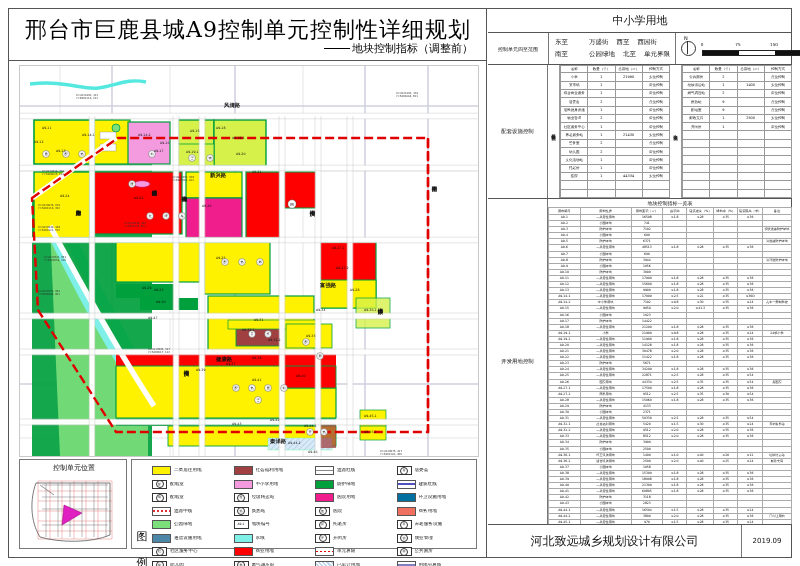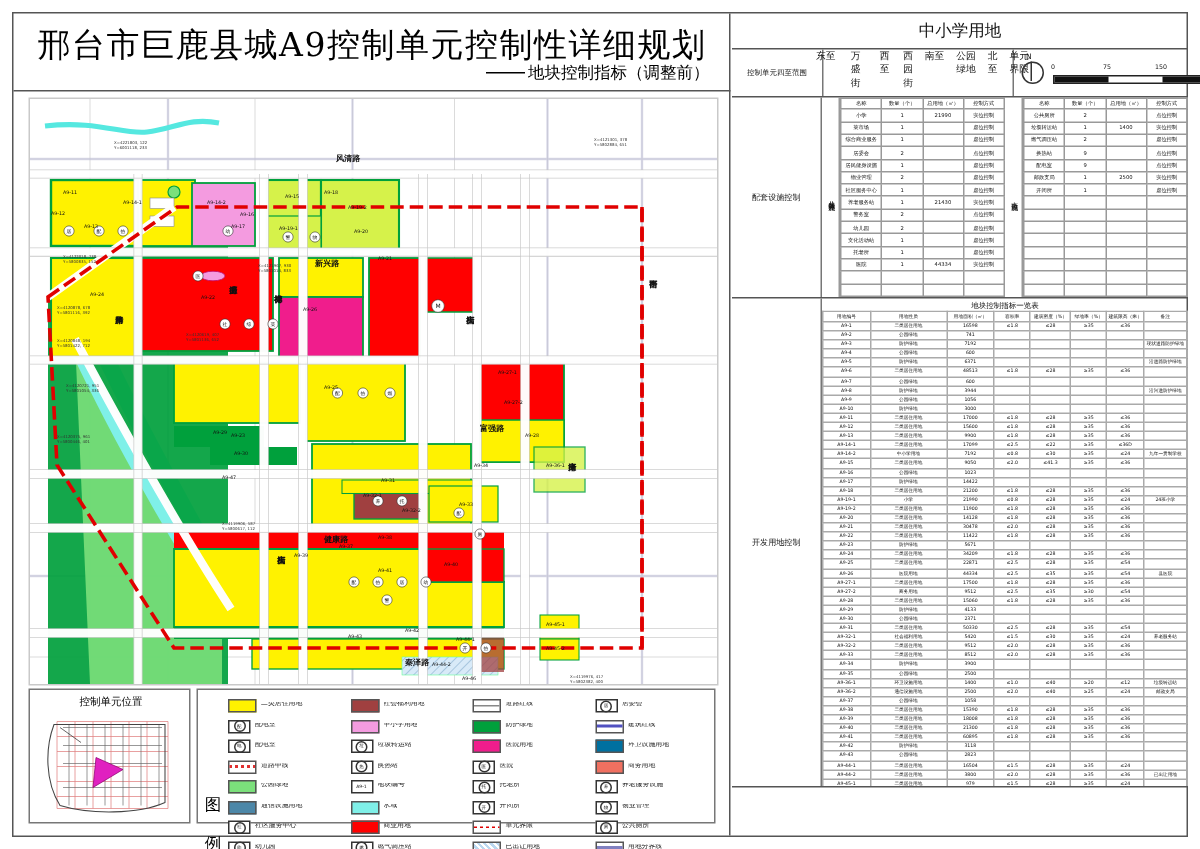--- a/index.html
+++ b/index.html
@@ -38,21 +38,21 @@
 
   
   .right-side{position:absolute;left:488px;top:9px;width:304px;height:548px;box-sizing:border-box;}
   .rs-head{position:absolute;left:0;top:0;width:304px;height:24px;box-sizing:border-box;
       border-bottom:1px solid #555;display:flex;align-items:center;justify-content:center;
       font-family:"DejaVu Serif","Liberation Serif",serif;font-size:11px;}
   .rs-scope{position:absolute;left:0;top:24px;width:304px;height:32px;box-sizing:border-box;
       border-bottom:1px solid #555;display:flex;}
   .scope-lab{width:60px;display:flex;align-items:center;justify-content:center;font-size:5px;
       border-right:1px solid #777;text-align:center;}
-  .scope-txt{width:120px;display:flex;flex-direction:row;justify-content:center;gap:3px;
+  .scope-txt{width:120px;display:flex;flex-direction:column;justify-content:center;gap:3px;
       padding-left:6px;border-right:1px solid #777;font-size:6.5px;}
   .scope-row{display:flex;gap:8px;}
   .scope-row span:first-child{width:26px;}
   .compass{flex:1;position:relative;}
   .n-mark{position:absolute;left:8px;top:2px;font-size:5px;}
   .n-circ{position:absolute;left:5px;top:8px;width:13px;height:13px;border:.6px solid #333;border-radius:50%;}
   .n-needle{position:absolute;left:11px;top:8px;width:.7px;height:13px;background:#333;}
   .sb-wrap{position:absolute;left:26px;top:10px;width:108px;}
   .sb-bar{position:absolute;left:0;top:7px;width:108px;height:3.5px;background:#fff;border:.5px solid #222;}
   .sb-fill{position:absolute;top:0;height:3.5px;background:#111;}
@@ -1323,14 +1323,18 @@
                   <td>≥35</td>
                   <td>≤24</td>
                   <td>&nbsp;</td>
                 </tr>
               </tbody>
           </table>
         </div>
       </div>
     </div>
 
+    <div class="footer">
+      <div class="ft-name">河北致远城乡规划设计有限公司</div>
+      <div class="ft-date">2019.09</div>
+    </div>
   </div>
 </div>
 
 </body></html>

